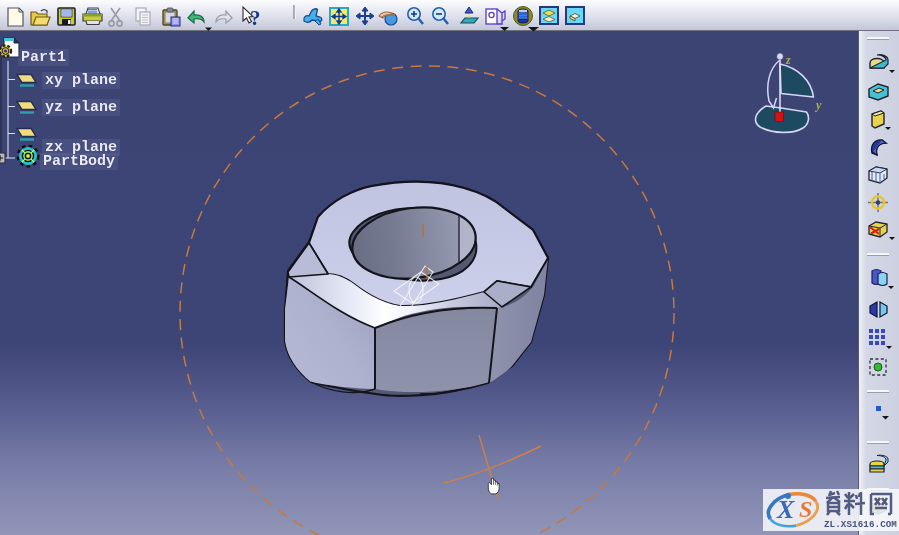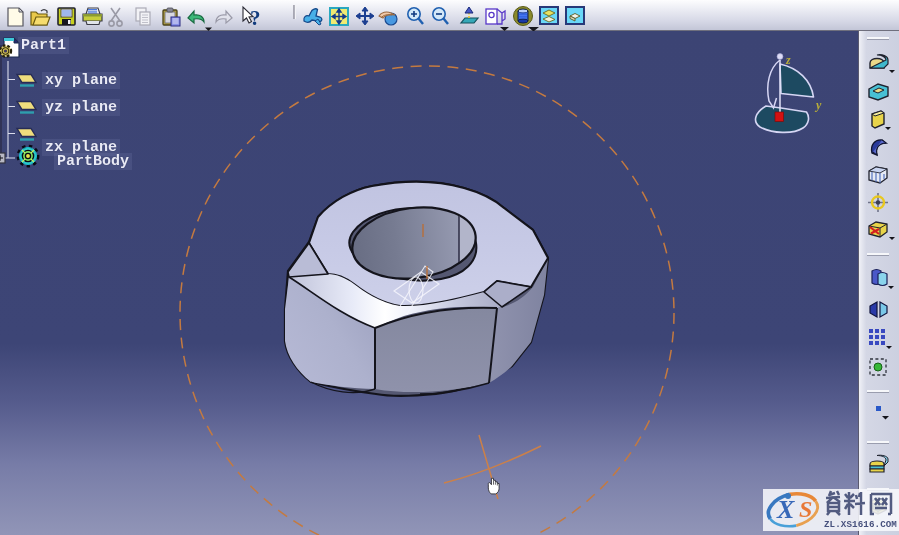--- a/index.html
+++ b/index.html
@@ -151,25 +151,25 @@
    <path d="M -3,127 L 3,127 M 0,124.2 L 0,129.8" stroke="#101018" stroke-width="1.2"></path>
 
    <g transform="translate(17,113)">
     <circle cx="11" cy="12" r="9.4" fill="none" stroke="#0a0a14" stroke-width="4" stroke-dasharray="3.2,3.2"></circle>
     <circle cx="11" cy="12" r="8.6" fill="#2cc9c9" stroke="#17b8c8" stroke-width="1"></circle>
     <circle cx="11" cy="12" r="5.6" fill="#7fe060" stroke="#0a0a14" stroke-width="1.4"></circle>
     <circle cx="11" cy="12" r="2.6" fill="#e8e24a" stroke="#0a0a14" stroke-width="1.3"></circle>
     <path d="M 5,6 L 8,9 M 17,6 L 14,9 M 5,18 L 8,15 M 17,18 L 14,15" stroke="#bff060" stroke-width="1.4"></path>
    </g>
   </svg>
-  <div class="tnode" style="left:18px;top:6px;">Part1</div>
+  <div class="tnode" style="left:18px;top:18px;">Part1</div>
   <div class="tnode" style="left:42px;top:41px;">xy plane</div>
   <div class="tnode" style="left:42px;top:68px;text-align:center;">yz plane</div>
   <div class="tnode" style="left:42px;top:108px;">zx plane</div>
-  <div class="tnode" style="left:54px;top:122px;text-align:center;">PartBody</div>
+  <div class="tnode" style="left:40px;top:122px;text-align:center;">PartBody</div>
  </div>
  <div id="topbar">
       <svg id="topsvg" width="899" height="31" viewBox="0 0 899 31">
 
   <g transform="translate(8,8)">
    <path d="M 0,0 L 11,0 L 15,4 L 15,18 L 0,18 Z" fill="#fffbe8" stroke="#55555f" stroke-width="1.2"></path>
    <path d="M 11,0 L 11,4 L 15,4 Z" fill="#d8d8dc" stroke="#55555f" stroke-width="1"></path>
   </g>
 
   <g transform="translate(31,8)">

